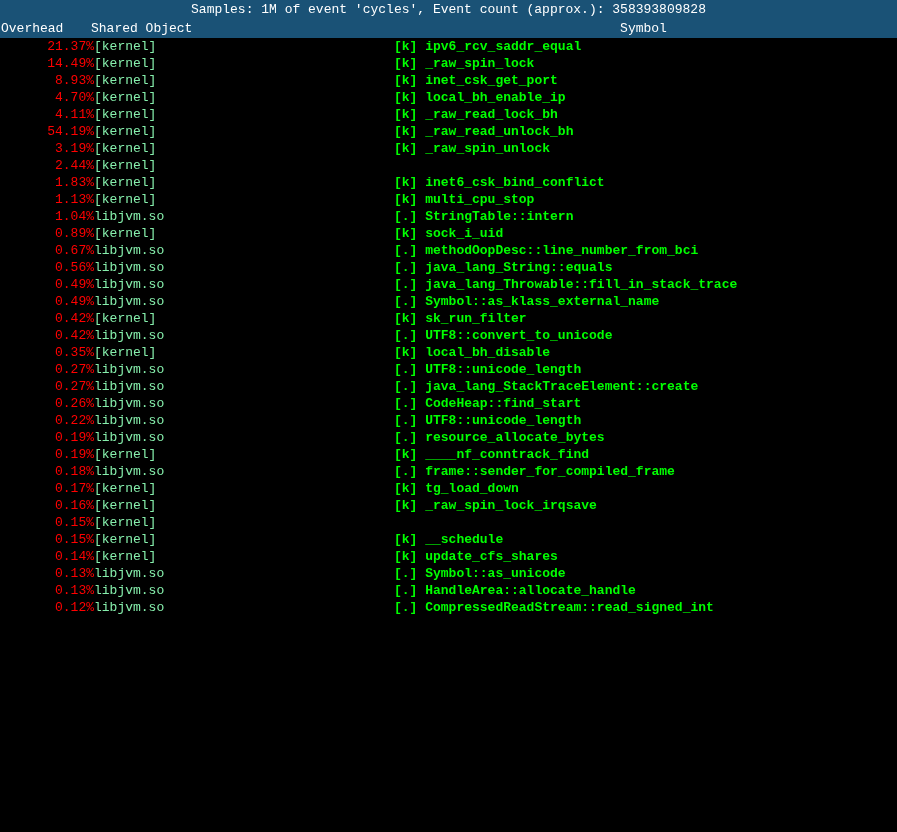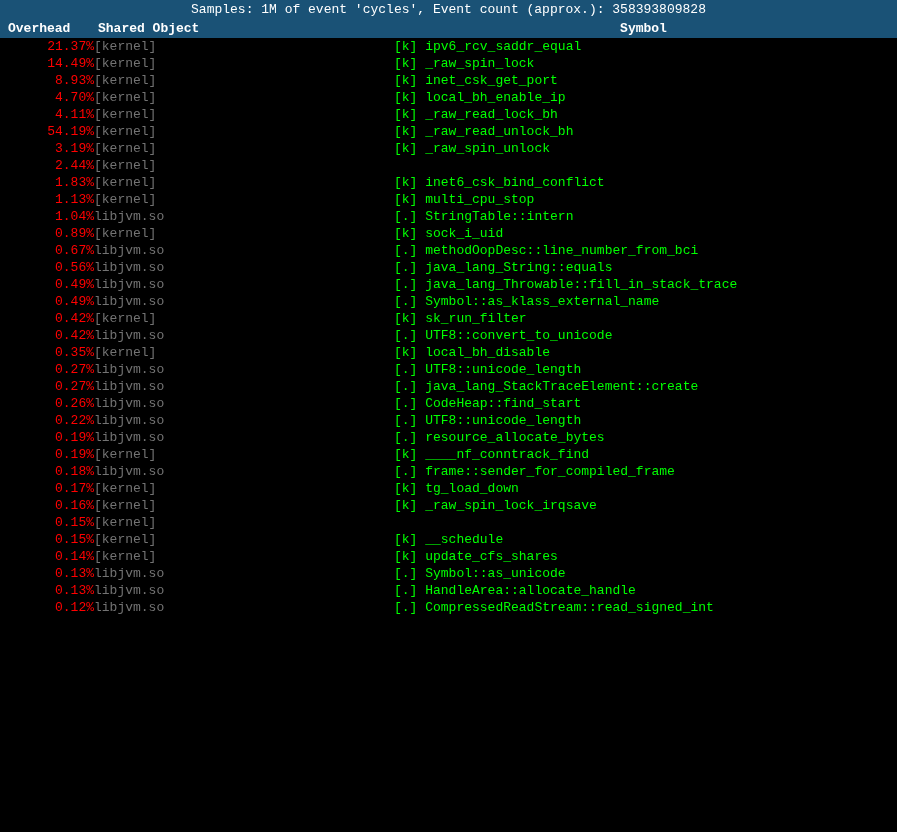--- a/index.html
+++ b/index.html
@@ -21,22 +21,22 @@
       text-align: center;
       padding: 2px 20px;
       font-size: 13px;
       white-space: nowrap;
       overflow: hidden;
     }
     .header-row {
       background-color: #1a5276;
       color: #ffffff;
       display: flex;
-      padding: 2px 8px;
-      font-weight: bold;
+      padding: 2px 1px;
+      font-weight: normal;
     }
     .col-overhead {
       width: 90px;
       min-width: 90px;
     }
     .col-shared {
       width: 300px;
       min-width: 300px;
     }
     .col-symbol {
@@ -47,27 +47,28 @@
       display: flex;
       padding: 1px 4px;
     }
     .overhead-val {
       color: #ff0000;
       width: 90px;
       min-width: 90px;
       text-align: right;
     }
     .shared-val {
-      color: #737373;
+      color: #86efac;
       width: 300px;
       min-width: 300px;
     }
     .symbol-val {
       color: #00ff00;
       flex: 1;
+      font-weight: bold;
     }
   </style>
 </head>
 <body>
 
 <div>
   <div class="title-bar">
     <span>Samples: 1M of event 'cycles', Event count (approx.): 358393809828</span>
   </div>
 </div>

